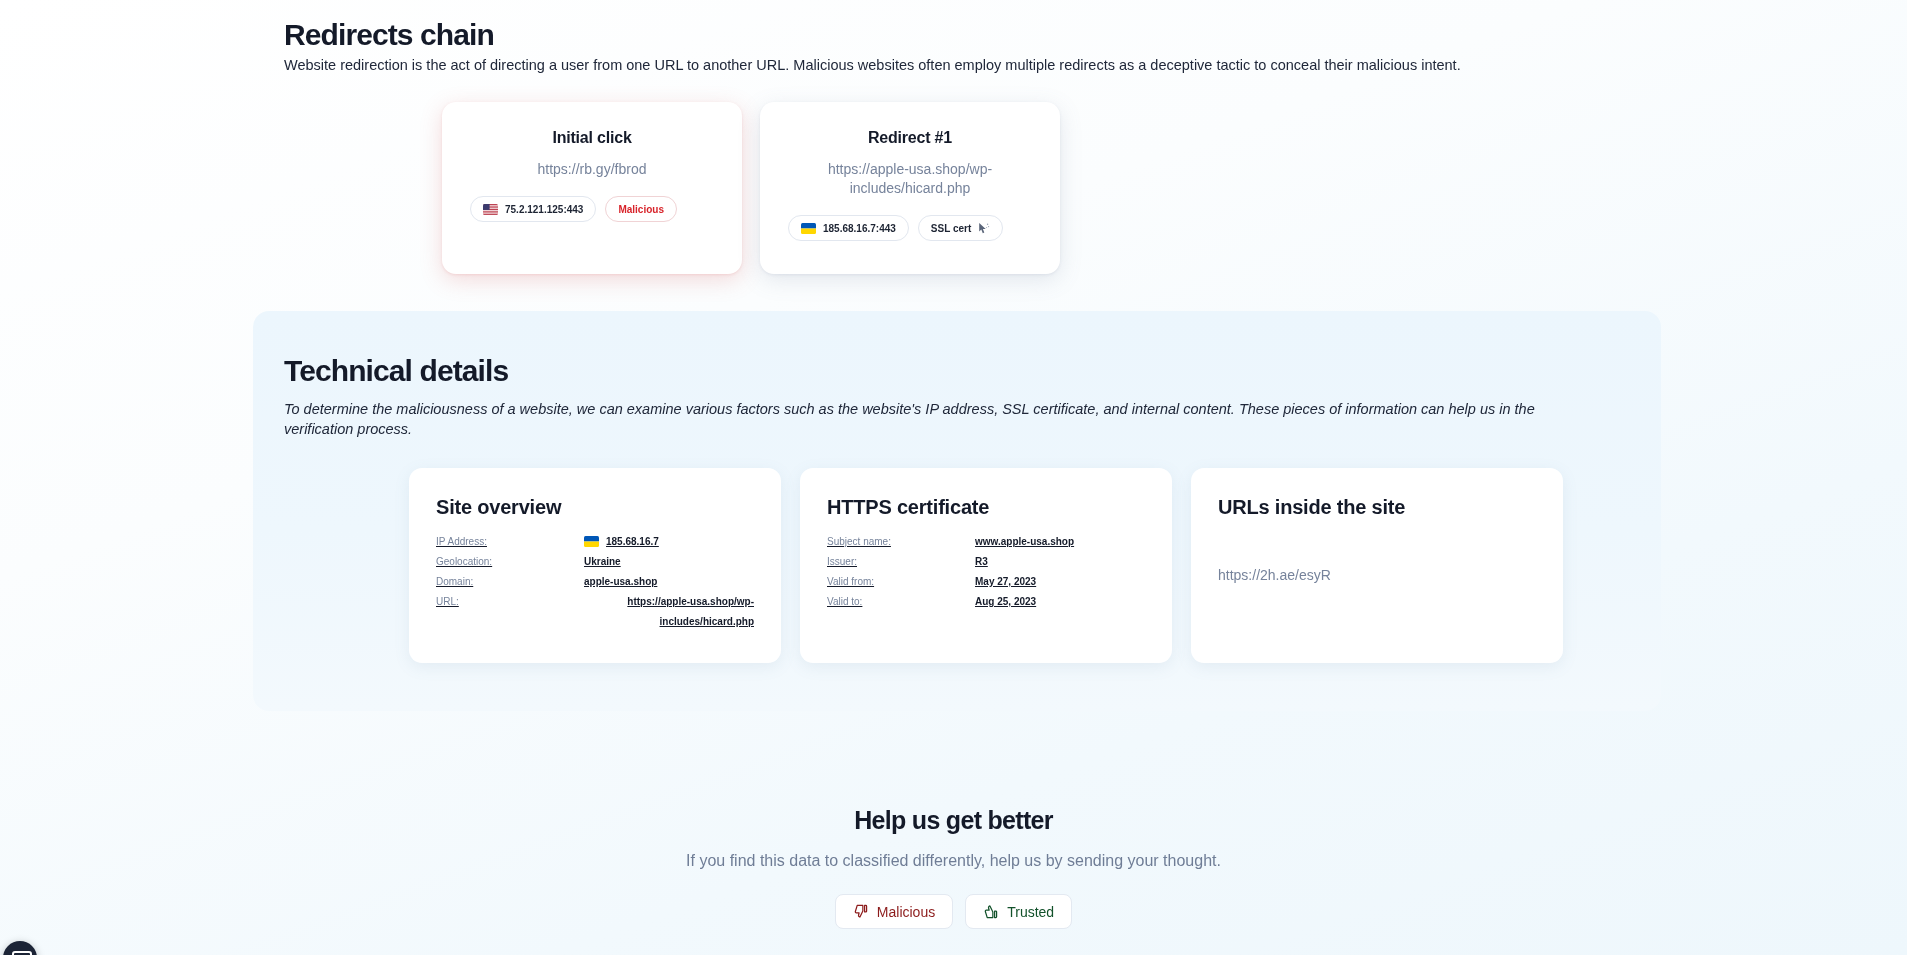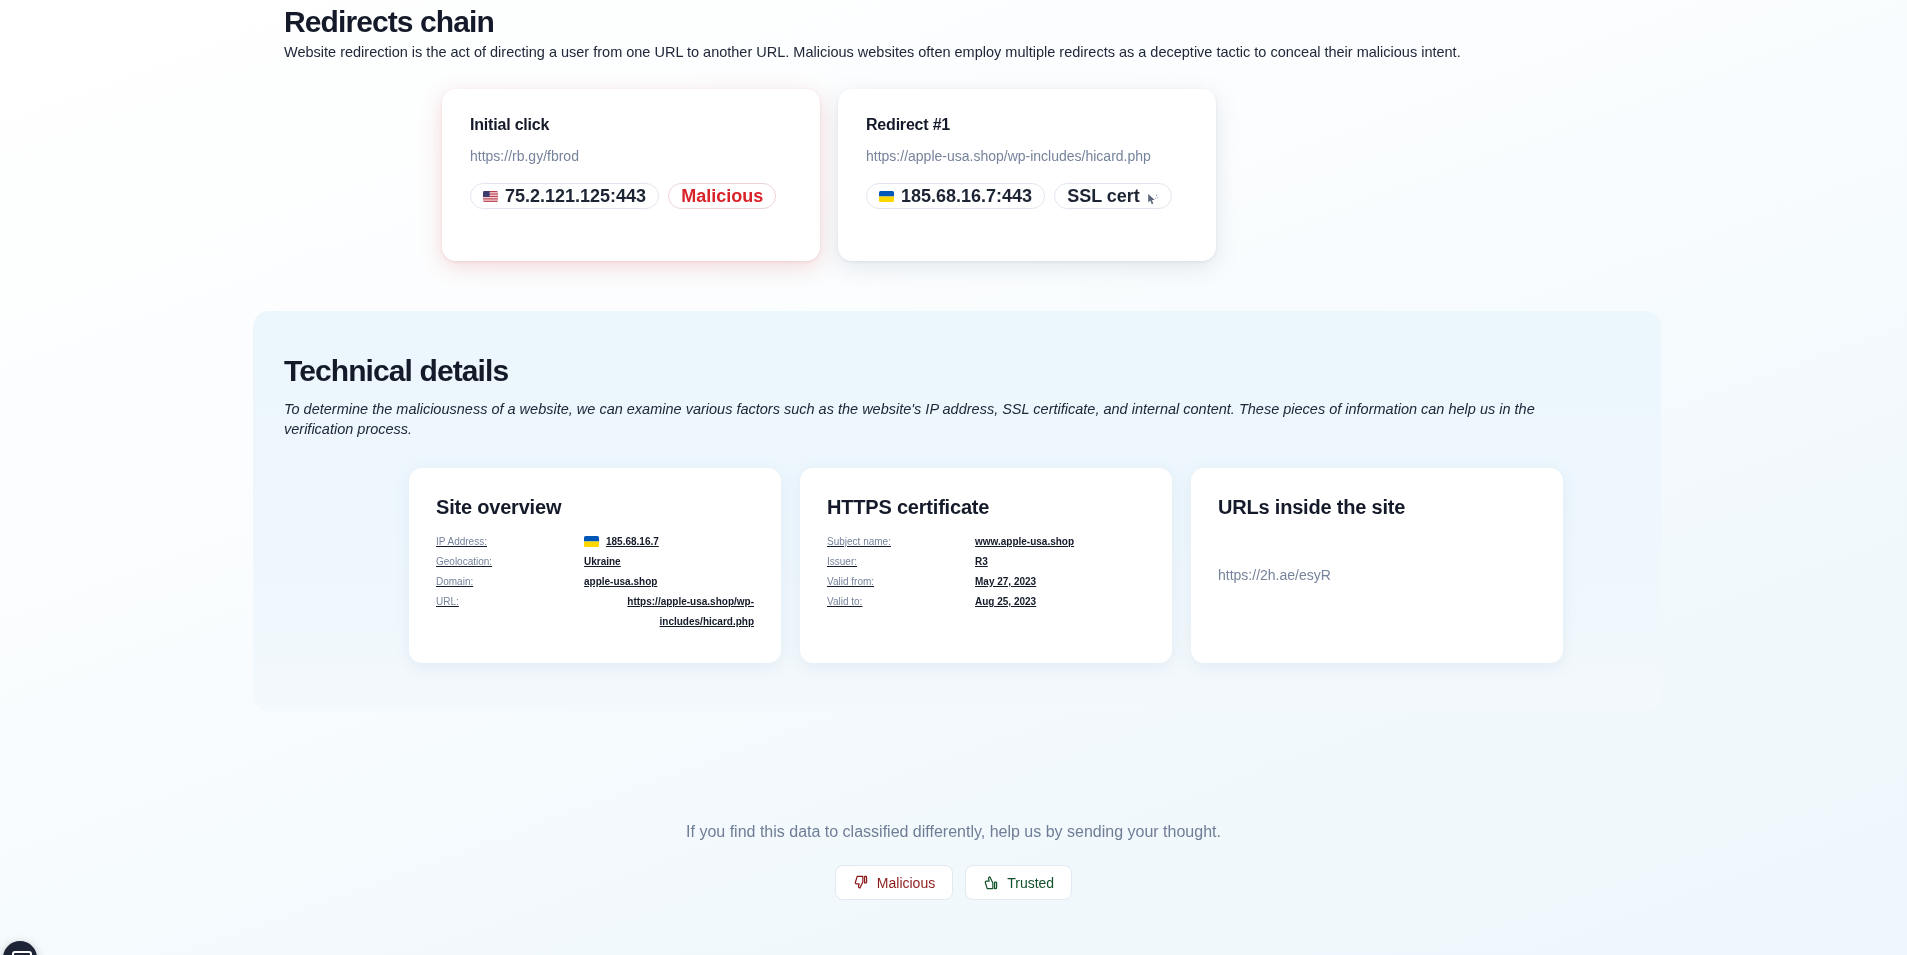--- a/index.html
+++ b/index.html
@@ -27,44 +27,45 @@
     left: 284px;
     top: 0px;
     width: 1340px;
   }
   h1.section-title {
     font-size: 30px;
     font-weight: 700;
     letter-spacing: -0.9px;
     color: #141a29;
     line-height: 40px;
-    padding-top: 2px;
+    padding-top: 15px;
   }
   p.section-desc {
     font-size: 14.5px;
     line-height: 20px;
     color: #20283a;
     margin-top: 0;
     max-width: 1290px;
   }
 
   .chain-row {
     display: flex;
     gap: 18px;
     margin-top: 27px;
     padding-left: 158px;
   }
 
   .chain-card {
-    width: 378px;
+    width: 300px;
     min-height: 172px;
     background: #ffffff;
     border-radius: 14px;
     padding: 27px 28px 24px 28px;
     position: relative;
+    text-align: center;
   }
   .chain-card.malicious {
     box-shadow: 0 6px 22px rgba(214, 96, 96, 0.22), 0 1px 3px rgba(214,96,96,0.16);
   }
   .chain-card.neutral {
     box-shadow: 0 6px 22px rgba(110, 125, 155, 0.17), 0 1px 3px rgba(110,125,155,0.12);
   }
   .chain-card h3 {
     font-size: 16px;
     font-weight: 700;
@@ -86,21 +87,21 @@
     flex-wrap: wrap;
   }
   .pill {
     display: inline-flex;
     align-items: center;
     gap: 7px;
     height: 26px;
     padding: 0 12px;
     border: 1px solid #e2e7ef;
     border-radius: 13px;
-    font-size: 18px;
+    font-size: 10px;
     font-weight: 700;
     color: #1d2troubled;
     color: #1d2433;
     background: #fff;
     white-space: nowrap;
   }
   .pill.danger {
     color: #d8232a;
     border-color: #f0d3d5;
     font-weight: 700;
@@ -363,20 +364,21 @@
         <div class="tcard">
           <h3>URLs inside the site</h3>
           <div class="single-url">https://2h.ae/esyR</div>
         </div>
 
       </div>
     </div>
   </section>
 
   <section class="helper">
+    <h2>Help us get better</h2>
     <p>If you find this data to classified differently, help us by sending your thought.</p>
     <div class="helper-btns">
       <button class="hbtn mal">
         <span>
           <svg width="15" height="15" viewBox="0 0 16 16" fill="none" stroke="#8c1b1b" stroke-width="1.3" stroke-linecap="round" stroke-linejoin="round">
             <path d="M10.5 1.5h-6l-2 6.5c-.2.7.3 1.4 1 1.4h3l-.6 2.6c-.2 1 .5 1.9 1.5 1.9l3.1-6.4z"></path>
             <path d="M12.4 1.5h1.2c.5 0 .9.4.9.9v5.2c0 .5-.4.9-.9.9h-1.2z"></path>
           </svg>
         </span>
         <span>Malicious</span>

